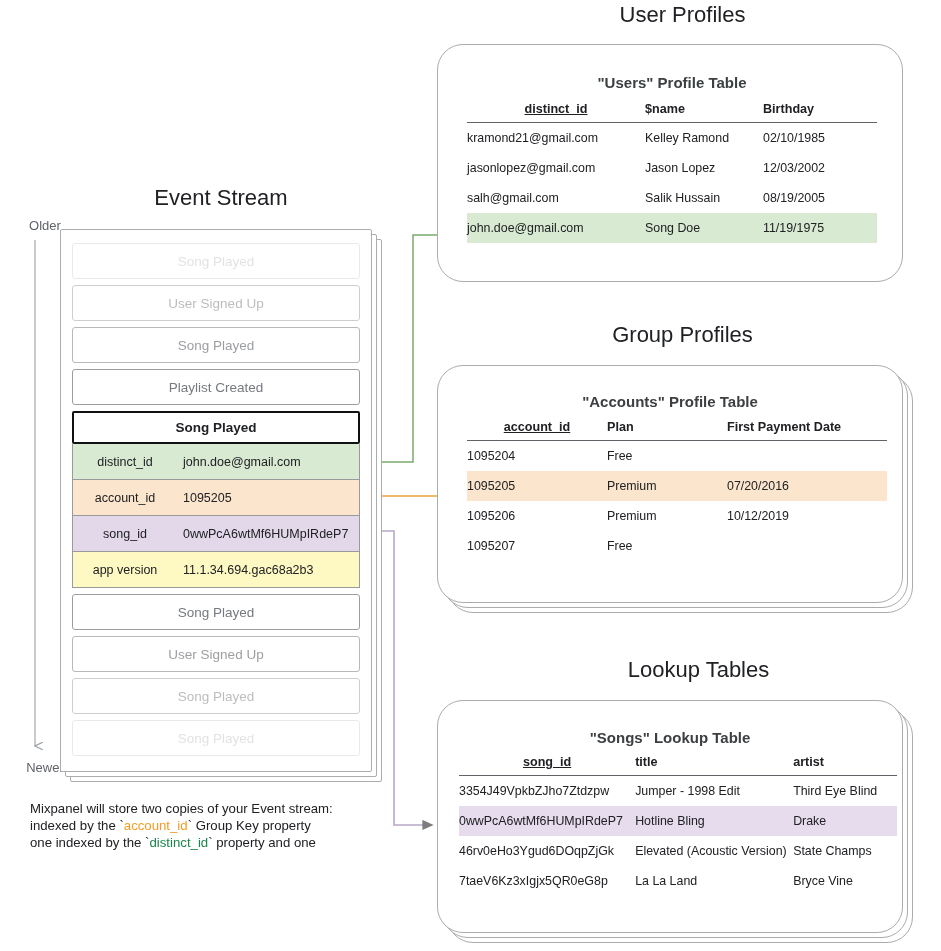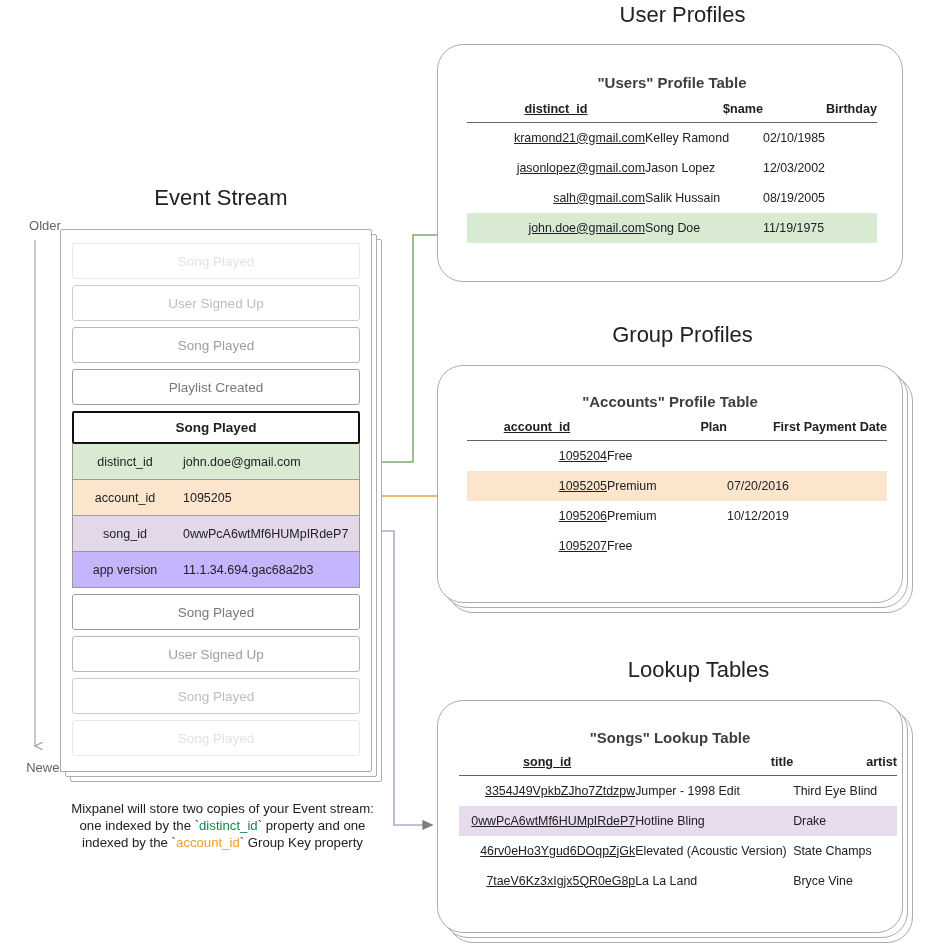--- a/index.html
+++ b/index.html
@@ -54,59 +54,59 @@
   }
   .ec-row {
     height:36px; border:1px solid #9a9a9a; border-top:none;
     display:flex; align-items:center; font-size:12.5px; color:#202124;
   }
   .ec-key { width:104px; text-align:center; flex:none; }
   .ec-val { padding-left:6px; }
   .ec-row.green  { background:#d9ead3; }
   .ec-row.orange { background:#fce5cd; }
   .ec-row.purple { background:#e2d8ea; }
-  .ec-row.plain  { background:#c4b5fd; }
+  .ec-row.plain  { background:#fef9c3; }
 
   
   #time-axis { position:absolute; left:15px; top:218px; width:60px; height:560px; }
   .axis-label { position:absolute; width:60px; text-align:center; font-size:13px; color:#5f6368; }
   #older-label { top:0px; }
   #newer-label { top:542px; }
 
   
   #caption {
     position:absolute; left:30px; top:800px; width:385px;
-    text-align:center; font-size:13.2px; line-height:17px; color:#202124;
+    text-align:left; font-size:13.2px; line-height:17px; color:#202124;
   }
   .hl-green  { color:#17864a; }
   .hl-orange { color:#f59b23; }
 
   
   .panel-stack { position:absolute; }
   .panel-layer {
     position:absolute; border:1.6px solid #acacac; border-radius:26px; background:#fff;
   }
 
   .panel-title {
     position:absolute; width:100%; text-align:center;
     font-size:15px; font-weight:bold; color:#3c4043;
   }
 
   
   .dtable { position:absolute; border-collapse:collapse; }
   .dtable th {
     font-size:12.6px; font-weight:bold; color:#202124;
-    padding:0 0 6px 0; text-align:right; white-space:nowrap;
+    padding:0 0 6px 0; text-align:left; white-space:nowrap;
   }
   .dtable th.key { text-align:center; text-decoration:underline; }
   .dtable td {
     font-size:12.4px; color:#202124; height:30px; white-space:nowrap;
     padding:0;
   }
-  .dtable td.key { text-align:right; text-decoration:underline; }
+  .dtable td.key { text-align:left; }
   .dtable thead tr { border-bottom:1.4px solid #5f6368; }
   .dtable tbody tr.hl-green  td { background:#d9ead3; }
   .dtable tbody tr.hl-orange td { background:#fce5cd; }
   .dtable tbody tr.hl-purple td { background:#e7dcee; }
 
   
   #connectors { position:absolute; left:0; top:0; width:941px; height:951px; pointer-events:none; }
 </style>
 </head>
 <body>
@@ -194,22 +194,22 @@
           <span>Song Played</span>
         </div>
         <div class="event-box f1">
           <span>Song Played</span>
         </div>
       </div>
   </div>
 
   <div id="caption">
     <div>Mixpanel will store two copies of your Event stream:</div>
+    <div><span>indexed by the `</span><span class="hl-orange">account_id</span><span>` Group Key property</span></div>
     <div><span>one indexed by the `</span><span class="hl-green">distinct_id</span><span>` property and one</span></div>
-    <div><span>indexed by the `</span><span class="hl-orange">account_id</span><span>` Group Key property</span></div>
   </div>
 
   <div class="section-title" style="left:430px; top:2px; width:505px;">User Profiles</div>
 
   <div class="panel-stack" id="users-panel" style="left:437px; top:44px; width:470px; height:242px;">
     <div class="panel-layer" style="left:0; top:0; width:466px; height:238px;"></div>
     <div class="panel-title" style="top:30px;">"Users" Profile Table</div>
     <table class="dtable" id="users-table" style="left:30px; top:58px; width:410px;">
       <colgroup>
           <col style="width:178px">

